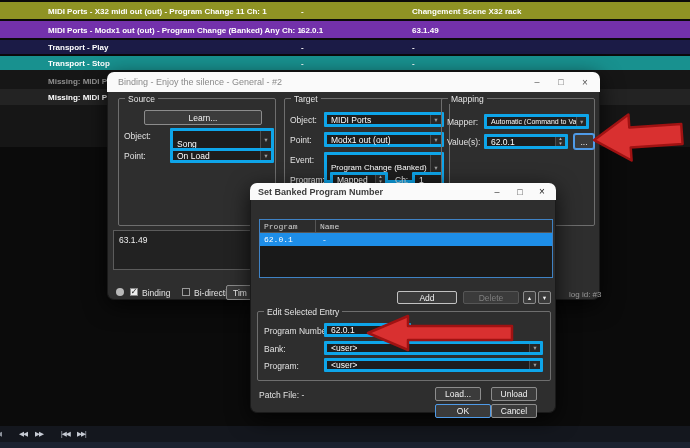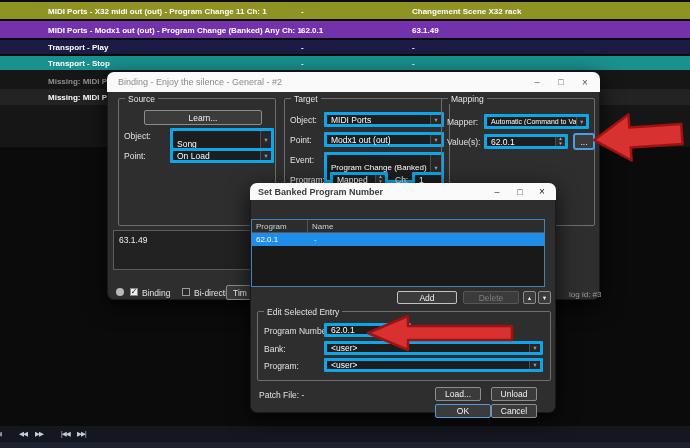--- a/index.html
+++ b/index.html
@@ -198,21 +198,21 @@
   <div class="dialog" style="left:250px;top:183px;width:306px;height:230px;text-align:right;">
     <div class="titlebar" style="height:17px;">
       <span class="ttext" style="color:#3c3c3c;font-weight:700;margin-left:8px;">Set Banked Program Number</span>
       <span class="wc" style="right:50px;color:#333;">–</span>
       <span class="wc" style="right:27px;color:#333;">□</span>
       <span class="wc" style="right:5px;color:#222;font-size:10px;">×</span>
     </div>
     <div class="body" style="top:17px;height:213px;">
 
 
-      <div class="ptable" style="left:0;top:19px;width:294px;height:68px;">
+      <div class="ptable" style="left:8px;top:19px;width:294px;height:59px;font-family:Liberation Mono, monospace;">
         <div class="thead"></div>
         <span class="th" style="left:4px;">Program</span>
         <span class="th" style="left:60px;">Name</span>
         <div class="coldiv"></div>
         <div class="trow" style="background-color: rgb(30, 142, 232);">
           <span class="td" style="left:4px;">62.0.1</span>
           <span class="td" style="left:62px;">-</span>
         </div>
       </div>
 

